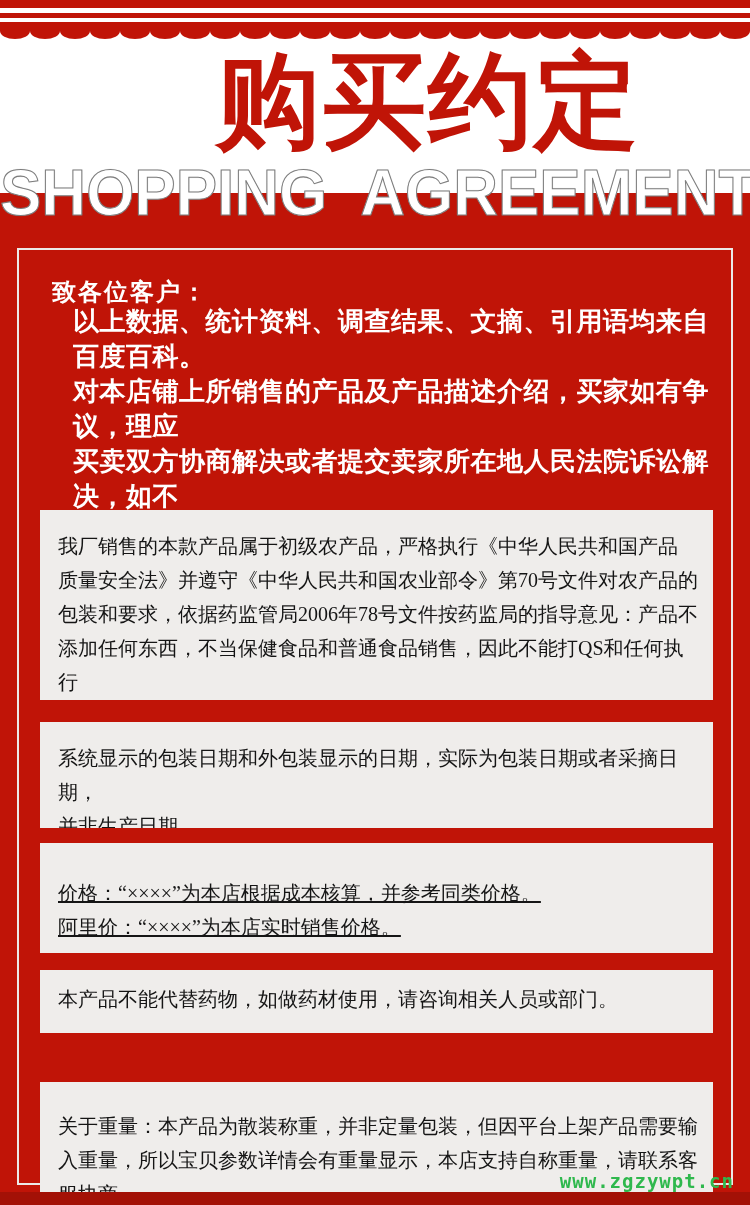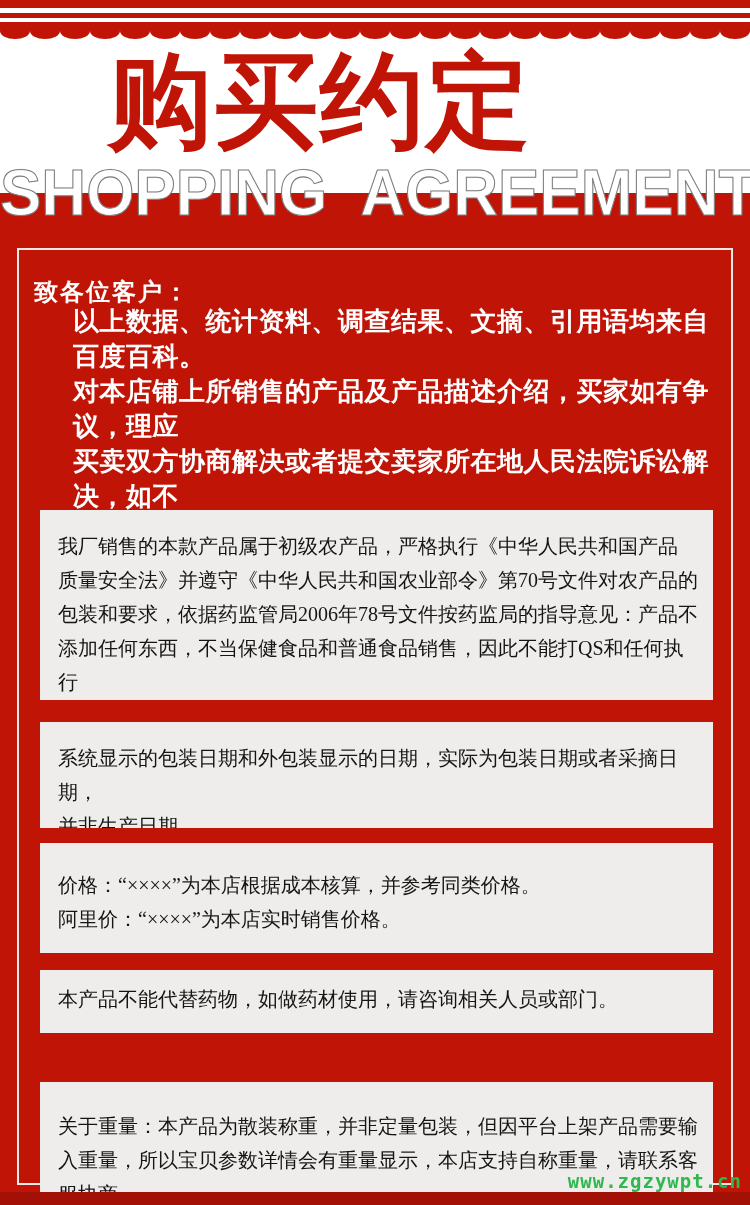--- a/index.html
+++ b/index.html
@@ -23,21 +23,21 @@
   
   .hero{
     position:absolute;top:0;left:0;width:750px;height:193px;
     background:#ffffff;z-index:2;
   }
   .bar-top{position:absolute;top:0;left:0;width:750px;height:8px;background:var(--brand-red);}
   .bar-thin{position:absolute;top:13px;left:0;width:750px;height:5px;background:var(--brand-red);}
   .scallop{position:absolute;top:22px;left:0;display:block;}
   .title-cn{
     position:absolute;top:44px;left:0;width:640px;
-    text-align:center;
+    text-align:right;
     font-size:104px;line-height:116px;font-weight:900;
     letter-spacing:2px;
     color:var(--brand-red);
   }
   .title-en{
     position:absolute;top:158px;left:0;width:750px;
     text-align:center;
     font-family:"Liberation Sans","DejaVu Sans",sans-serif;
     font-size:62px;line-height:70px;font-weight:bold;
     letter-spacing:0px;word-spacing:18px;
@@ -47,21 +47,21 @@
     transform:scaleY(1.05);
     white-space:nowrap;
   }
   
   .frame{
     position:absolute;left:17px;top:248px;width:716px;height:937px;
     border:2px solid var(--frame-border);
   }
   
   .notice-heading{
-    position:absolute;left:34px;top:276px;
+    position:absolute;left:52px;top:276px;
     color:#fff;font-size:24px;line-height:32px;font-weight:bold;
     letter-spacing:2px;
   }
   .notice-body{
     position:absolute;left:73px;top:304px;width:648px;
     color:#fff;font-size:26px;line-height:35px;font-weight:bold;
     white-space:pre-line;
     letter-spacing:0.5px;
   }
   
@@ -69,34 +69,34 @@
     position:absolute;left:40px;width:673px;
     background:var(--panel-bg);
     color:var(--body-text);
     font-size:20px;line-height:34px;
     padding-left:18px;padding-right:12px;
     white-space:pre-line;
     overflow:hidden;
   }
   .p1{top:510px;height:190px;padding-top:19px;}
   .p2{top:722px;height:106px;padding-top:19px;}
-  .p3{top:843px;height:110px;padding-top:25px;}
+  .p3{top:843px;height:110px;padding-top:33px;text-decoration:underline;}
   .p4{top:970px;height:63px;padding-top:12px;}
   .p5{top:1038px;height:134px;padding-top:27px;margin-top:44px;}
   
   .shop-url{
     position:absolute;top:1215px;right:23px;
     font-family:"DejaVu Sans","Liberation Sans",sans-serif;
     font-size:28px;line-height:34px;
     color:var(--shop-url-pink);
     opacity:0.92;
     z-index:3;
   }
   .watermark{
-    position:absolute;top:1169px;right:8px;
+    position:absolute;top:1169px;right:16px;
     font-family:"DejaVu Sans Mono","Liberation Mono",monospace;
     font-size:19px;line-height:24px;font-weight:bold;
     letter-spacing:1px;
     color:var(--watermark-green);
     z-index:4;
   }
   .bottom-strip{
     position:absolute;bottom:0;left:0;width:750px;height:13px;
     background:var(--brand-red-dark);
     z-index:5;

